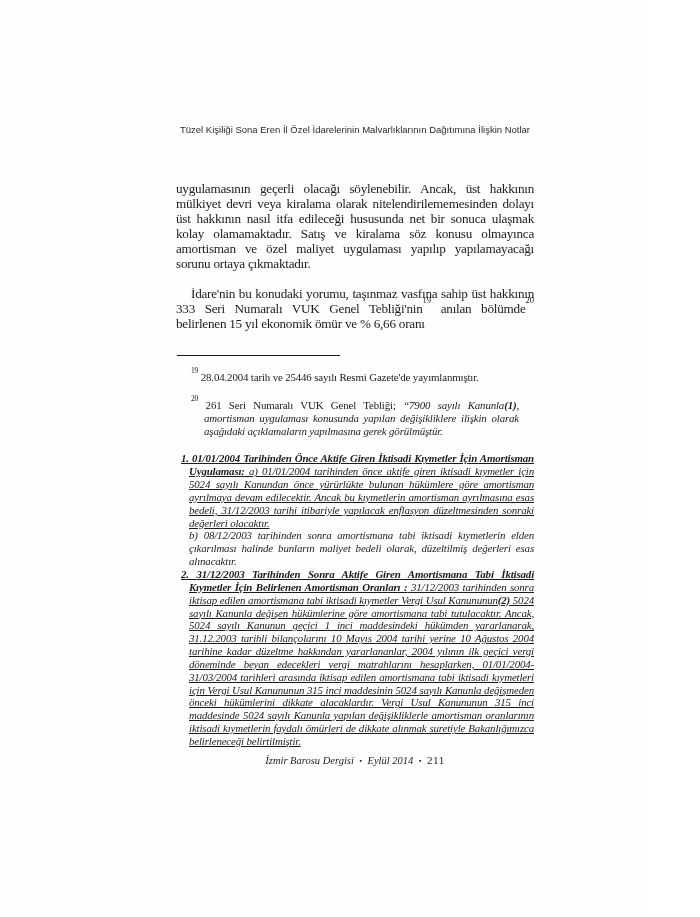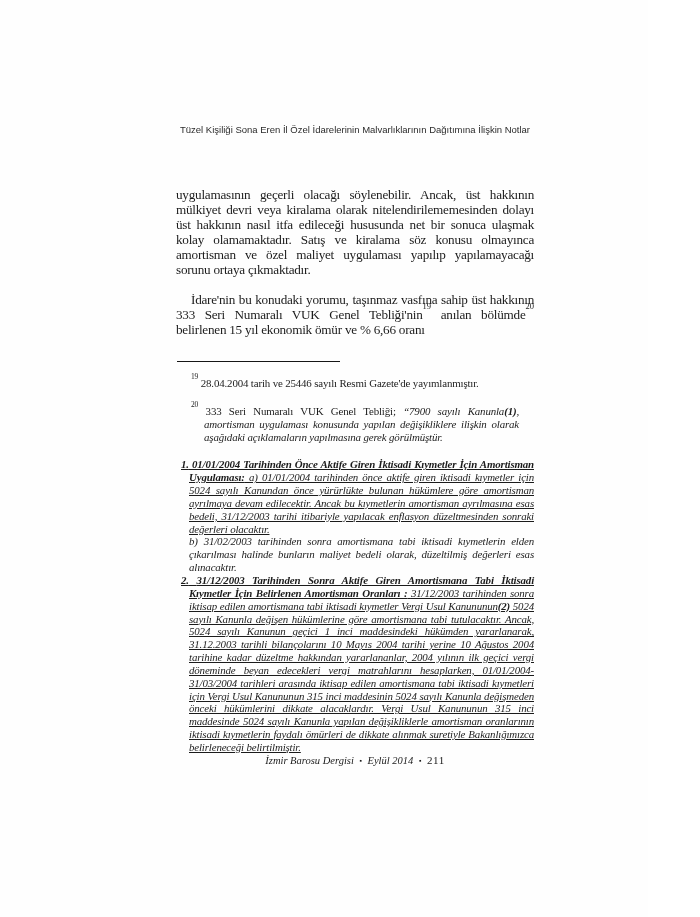--- a/index.html
+++ b/index.html
@@ -23,21 +23,21 @@
     width: 374px;
     text-align: center;
     font-family: "Liberation Sans", "DejaVu Sans", sans-serif;
     font-size: 9.5px;
     line-height: 13px;
     color: #2b2b2b;
   }
   .text-col {
     position: absolute;
     left: 176px;
-    top: 187px;
+    top: 181px;
     width: 358px;
   }
   .para {
     margin: 0;
     font-size: 13.2px;
     line-height: 15px;
     text-align: justify;
     letter-spacing: -0.25px;
   }
   .para-indent {
@@ -130,25 +130,25 @@
     <p class="para">uygulamasının geçerli olacağı söylenebilir. Ancak, üst hakkının mülkiyet devri veya kiralama olarak nitelendirilememesinden dolayı üst hakkının nasıl itfa edileceği hususunda net bir sonuca ulaşmak kolay olamamaktadır. Satış ve kiralama söz konusu olmayınca amortisman ve özel maliyet uygulaması yapılıp yapılamayacağı sorunu ortaya çıkmaktadır.</p>
 
     <p class="para para-indent"><span>İdare'nin bu konudaki yorumu, taşınmaz vasfına sahip üst hakkının 333 Seri Numaralı VUK Genel Tebliği'nin</span><sup class="fn-ref">19</sup><span> anılan bölümde</span><sup class="fn-ref">20</sup><span> belirlenen 15 yıl ekonomik ömür ve % 6,66 oranı</span></p>
 
     <div class="fn-rule"></div>
 
     <div class="footnotes">
 
       <p class="footnote"><sup class="fn-num">19</sup> <span>28.04.2004 tarih ve 25446 sayılı Resmi Gazete'de yayımlanmıştır.</span></p>
 
-      <p class="footnote"><sup class="fn-num">20</sup> <span>333 Seri Numaralı VUK Genel Tebliği; </span><i><span>“7900 sayılı Kanunla</span><b>(1)</b><span>, amortisman uygulaması konusunda yapılan değişikliklere ilişkin olarak aşağıdaki açıklamaların yapılmasına gerek görülmüştür.</span></i></p>
+      <p class="footnote"><sup class="fn-num">20</sup> <span>261 Seri Numaralı VUK Genel Tebliği; </span><i><span>“7900 sayılı Kanunla</span><b>(1)</b><span>, amortisman uygulaması konusunda yapılan değişikliklere ilişkin olarak aşağıdaki açıklamaların yapılmasına gerek görülmüştür.</span></i></p>
 
       <p class="fn-item"><b><span>1.</span> <span>01/01/2004 Tarihinden Önce Aktife Giren İktisadi Kıymetler İçin Amortisman Uygulaması:</span></b> <span>a) 01/01/2004 tarihinden önce aktife giren iktisadi kıymetler için 5024 sayılı Kanundan önce yürürlükte bulunan hükümlere göre amortisman ayrılmaya devam edilecektir. Ancak bu kıymetlerin amortisman ayrılmasına esas bedeli, 31/12/2003 tarihi itibariyle yapılacak enflasyon düzeltmesinden sonraki değerleri olacaktır.</span></p>
 
-      <p class="fn-item-cont"><span>b) 31/02/2003 tarihinden sonra amortismana tabi iktisadi kıymetlerin elden çıkarılması halinde bunların maliyet bedeli olarak, düzeltilmiş değerleri esas alınacaktır.</span></p>
+      <p class="fn-item-cont"><span>b) 08/12/2003 tarihinden sonra amortismana tabi iktisadi kıymetlerin elden çıkarılması halinde bunların maliyet bedeli olarak, düzeltilmiş değerleri esas alınacaktır.</span></p>
 
       <p class="fn-item"><b><span>2.</span> <span>31/12/2003 Tarihinden Sonra Aktife Giren Amortismana Tabi İktisadi Kıymetler İçin Belirlenen Amortisman Oranları :</span></b> <span>31/12/2003 tarihinden sonra iktisap edilen amortismana tabi iktisadi kıymetler Vergi Usul Kanununun</span><b>(2)</b><span> 5024 sayılı Kanunla değişen hükümlerine göre amortismana tabi tutulacaktır. Ancak, 5024 sayılı Kanunun geçici 1 inci maddesindeki hükümden yararlanarak, 31.12.2003 tarihli bilançolarını 10 Mayıs 2004 tarihi yerine 10 Ağustos 2004 tarihine kadar düzeltme hakkından yararlananlar, 2004 yılının ilk geçici vergi döneminde beyan edecekleri vergi matrahlarını hesaplarken, 01/01/2004-31/03/2004 tarihleri arasında iktisap edilen amortismana tabi iktisadi kıymetleri için Vergi Usul Kanununun 315 inci maddesinin 5024 sayılı Kanunla değişmeden önceki hükümlerini dikkate alacaklardır. Vergi Usul Kanununun 315 inci maddesinde 5024 sayılı Kanunla yapılan değişikliklerle amortisman oranlarının iktisadi kıymetlerin faydalı ömürleri de dikkate alınmak suretiyle Bakanlığımızca belirleneceği belirtilmiştir.</span></p>
 
     </div>
   </div>
 
   <div class="page-footer">
     <span class="f-it">İzmir Barosu Dergisi</span>
     <span class="f-sep">▪</span>
     <span class="f-it">Eylül 2014</span>

